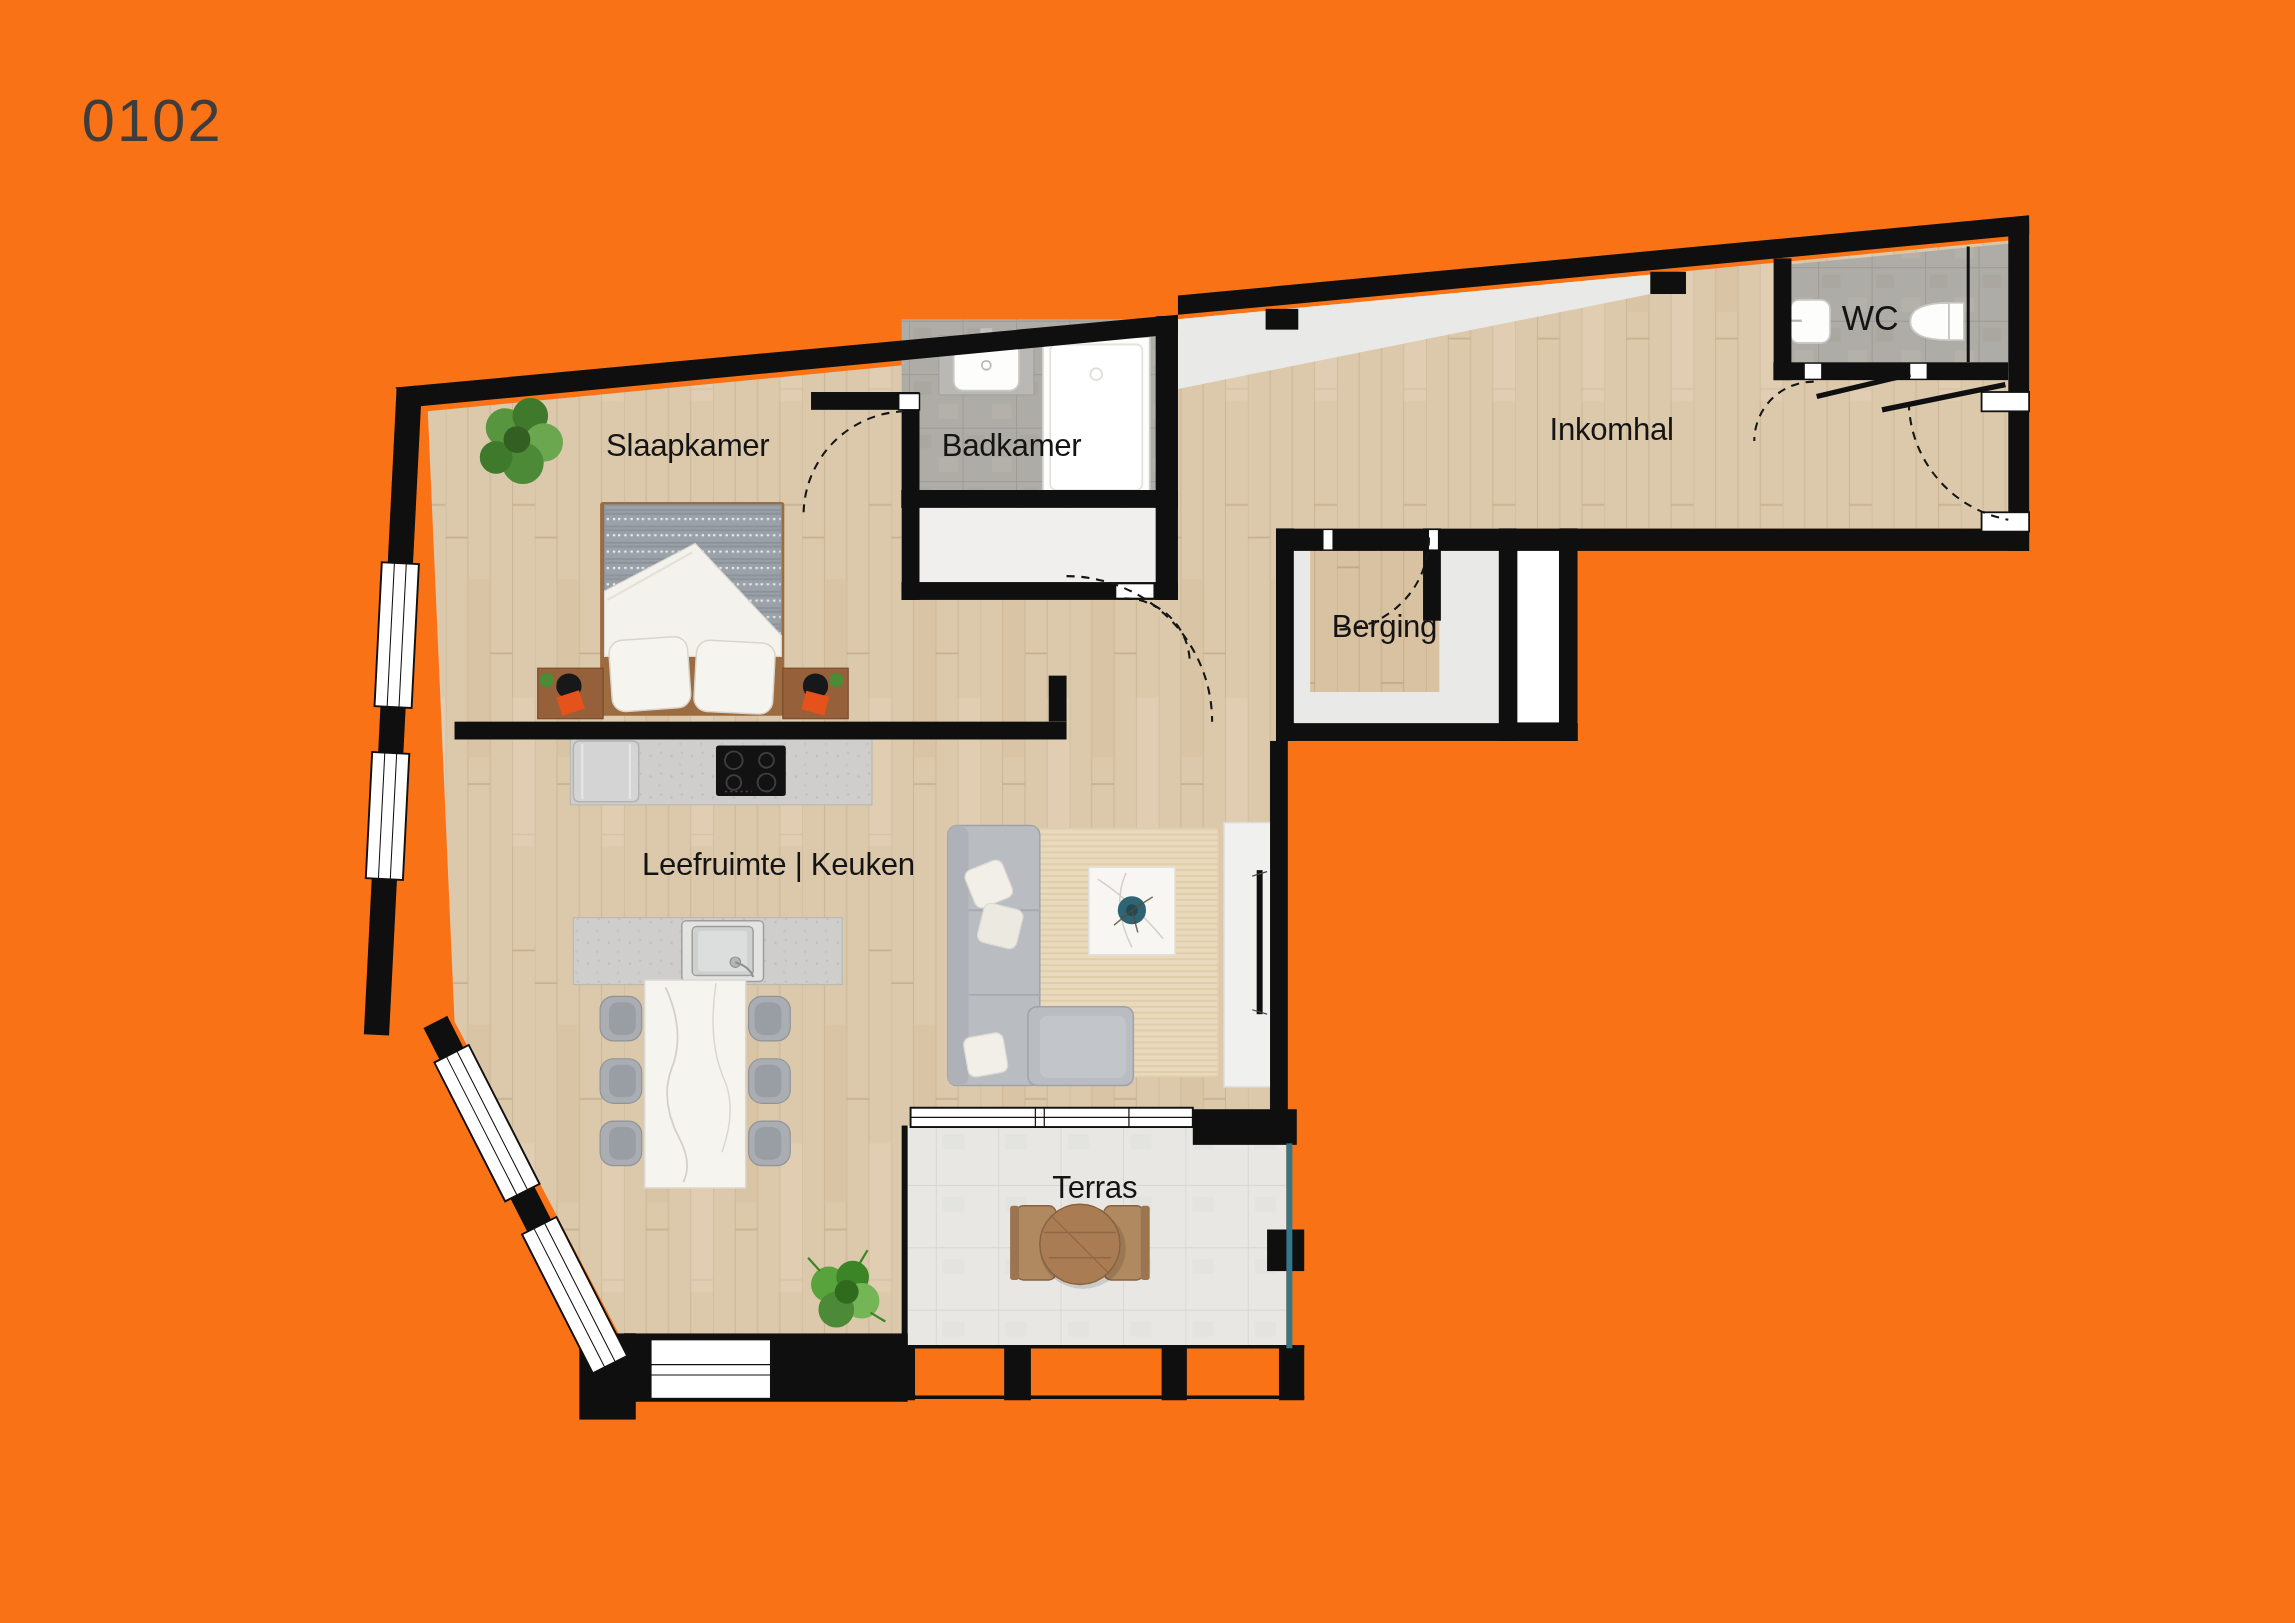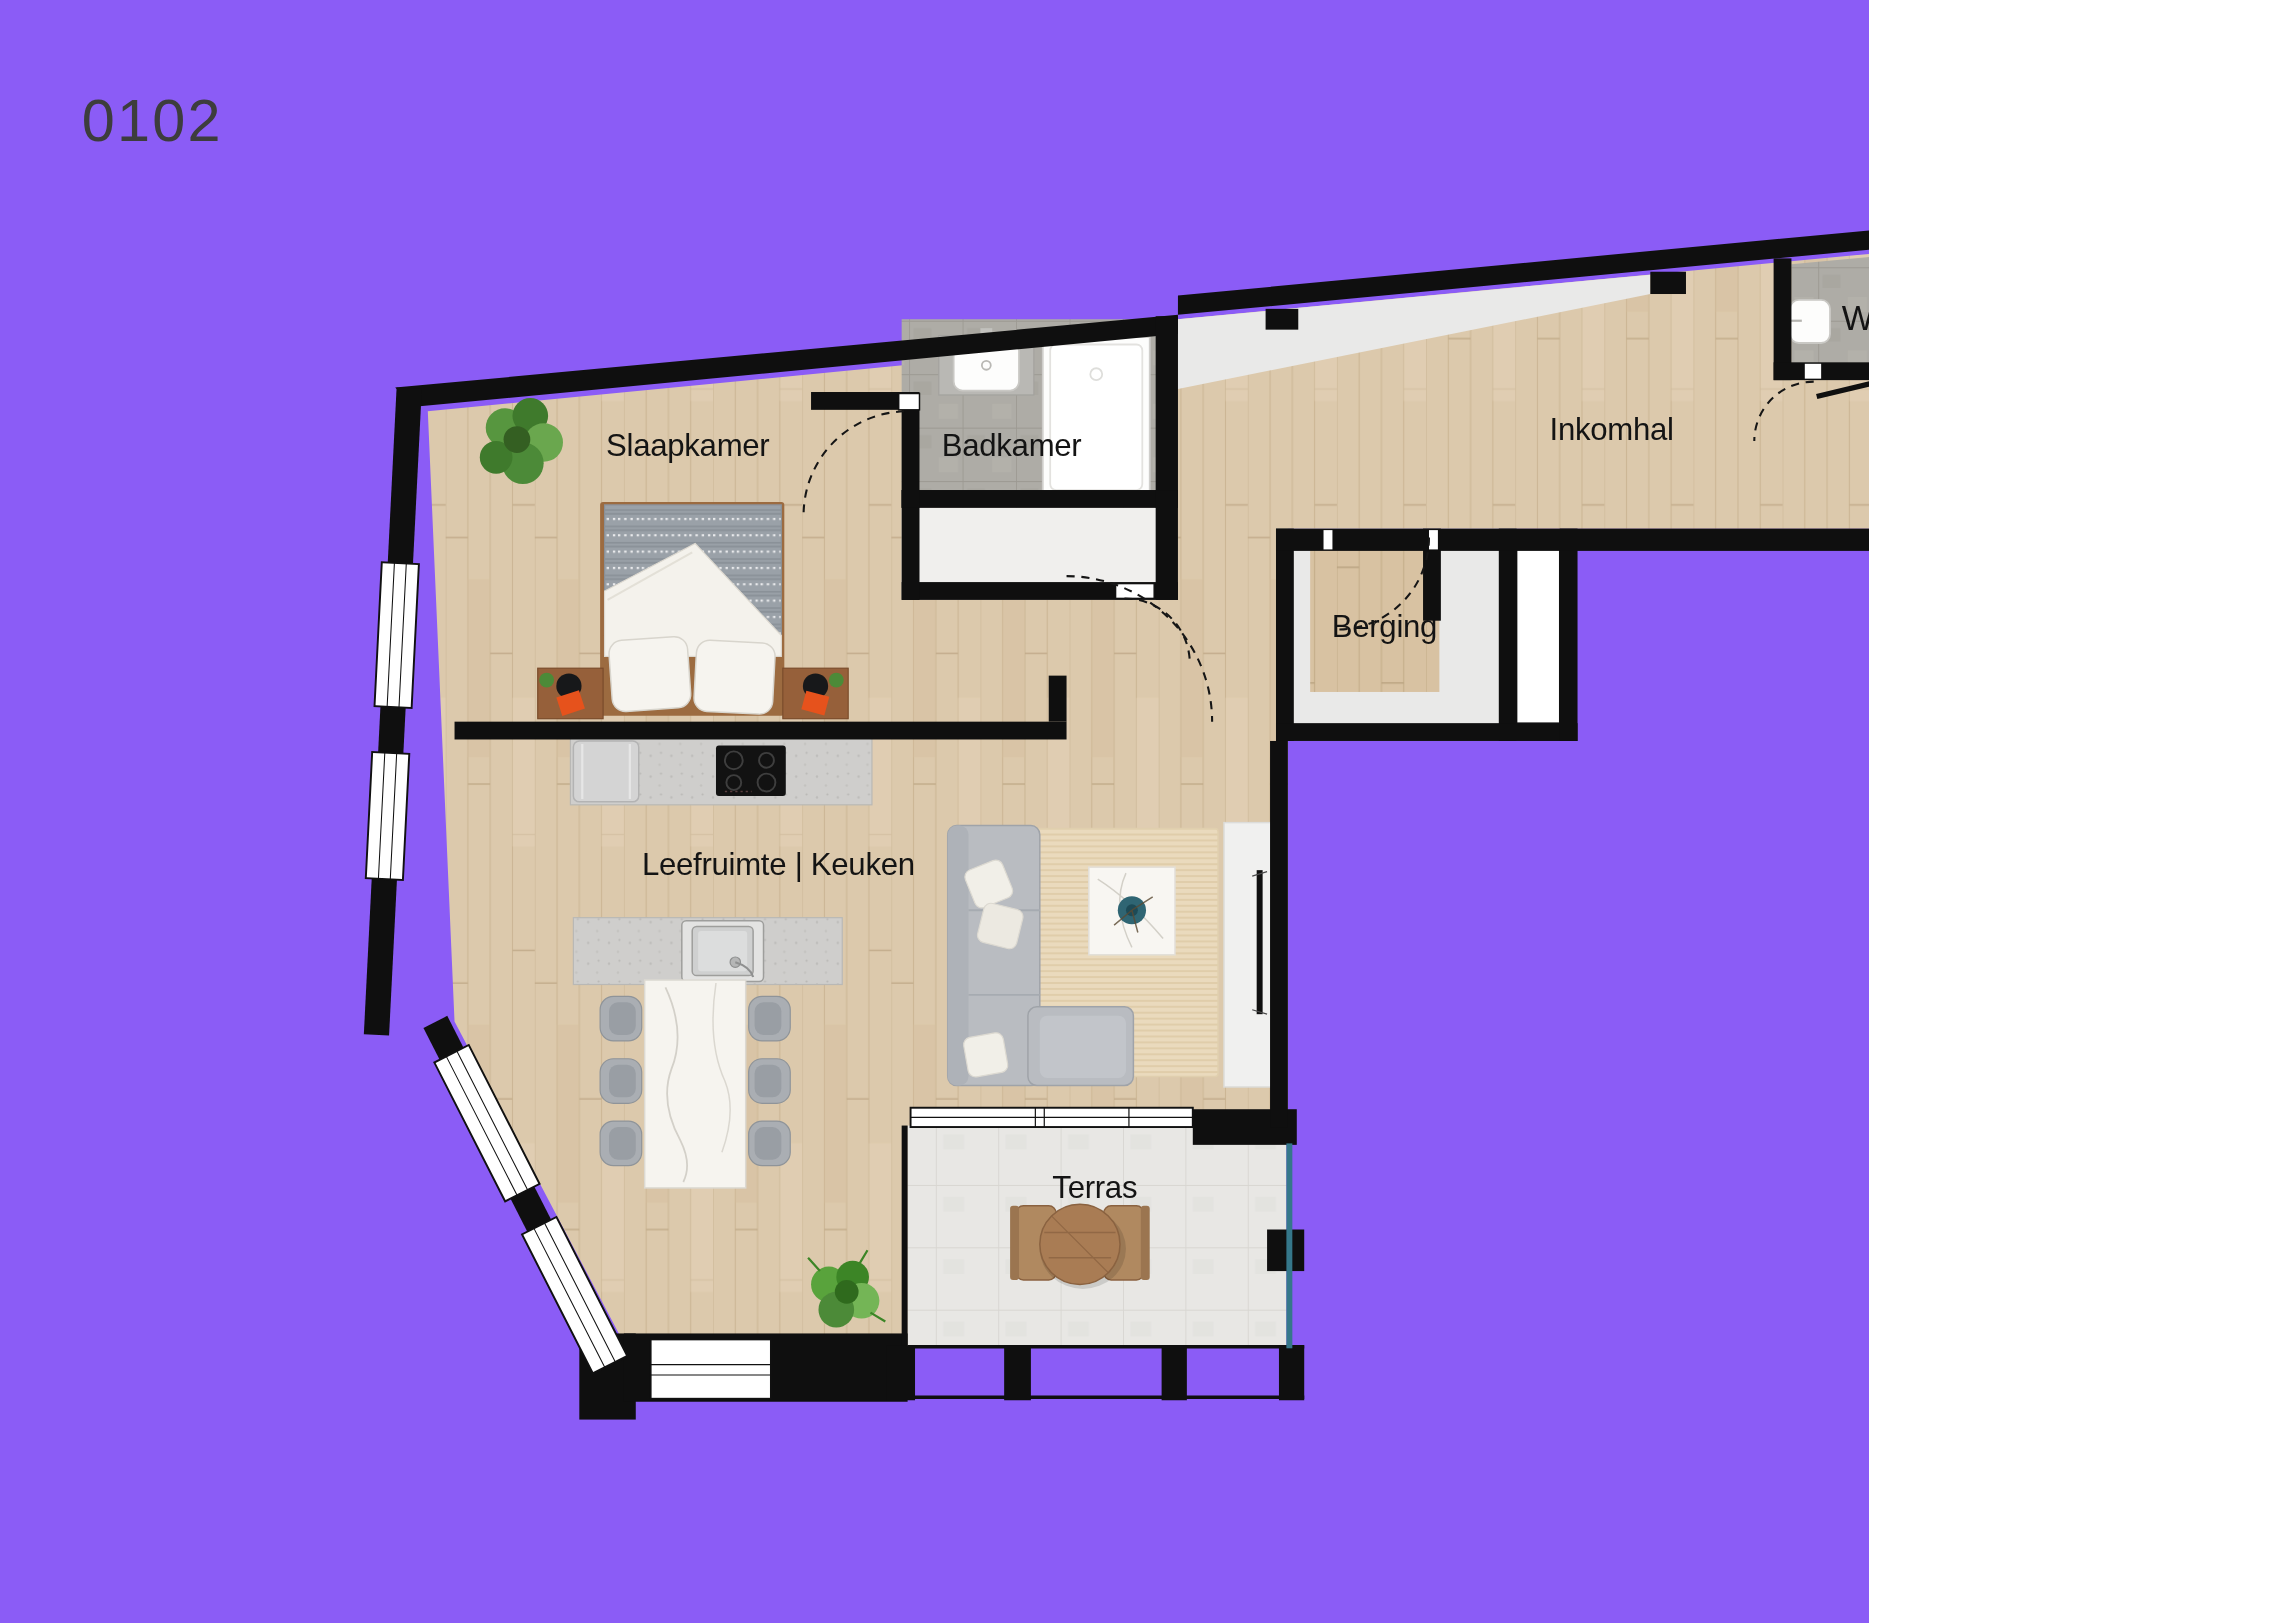--- a/index.html
+++ b/index.html
@@ -1,16 +1,16 @@
 <!DOCTYPE html>
 <html style="font-size:7.4px"><head>
 <meta charset="utf-8">
 <style>
   html,body{margin:0;padding:0;background:#ffffff;}
-  .stage{position:relative;width:1869px;height:1623px;background:#8b5cf6;overflow:hidden;
+  .stage{position:relative;width:2295px;height:1623px;background:#f97316;overflow:hidden;
          font-family:"Liberation Sans", sans-serif;}
   .stage svg{position:absolute;inset:0;display:block;}
   text{font-family:"Liberation Sans", sans-serif;}
   .room-label{font-size:21px;fill:#141414;letter-spacing:-0.2px;}
   .unit-label{font-size:40px;fill:#3d3d3d;letter-spacing:1.5px;}
   .wc-label{font-size:23px;fill:#141414;}
 </style>
 </head>
 <body>
 

